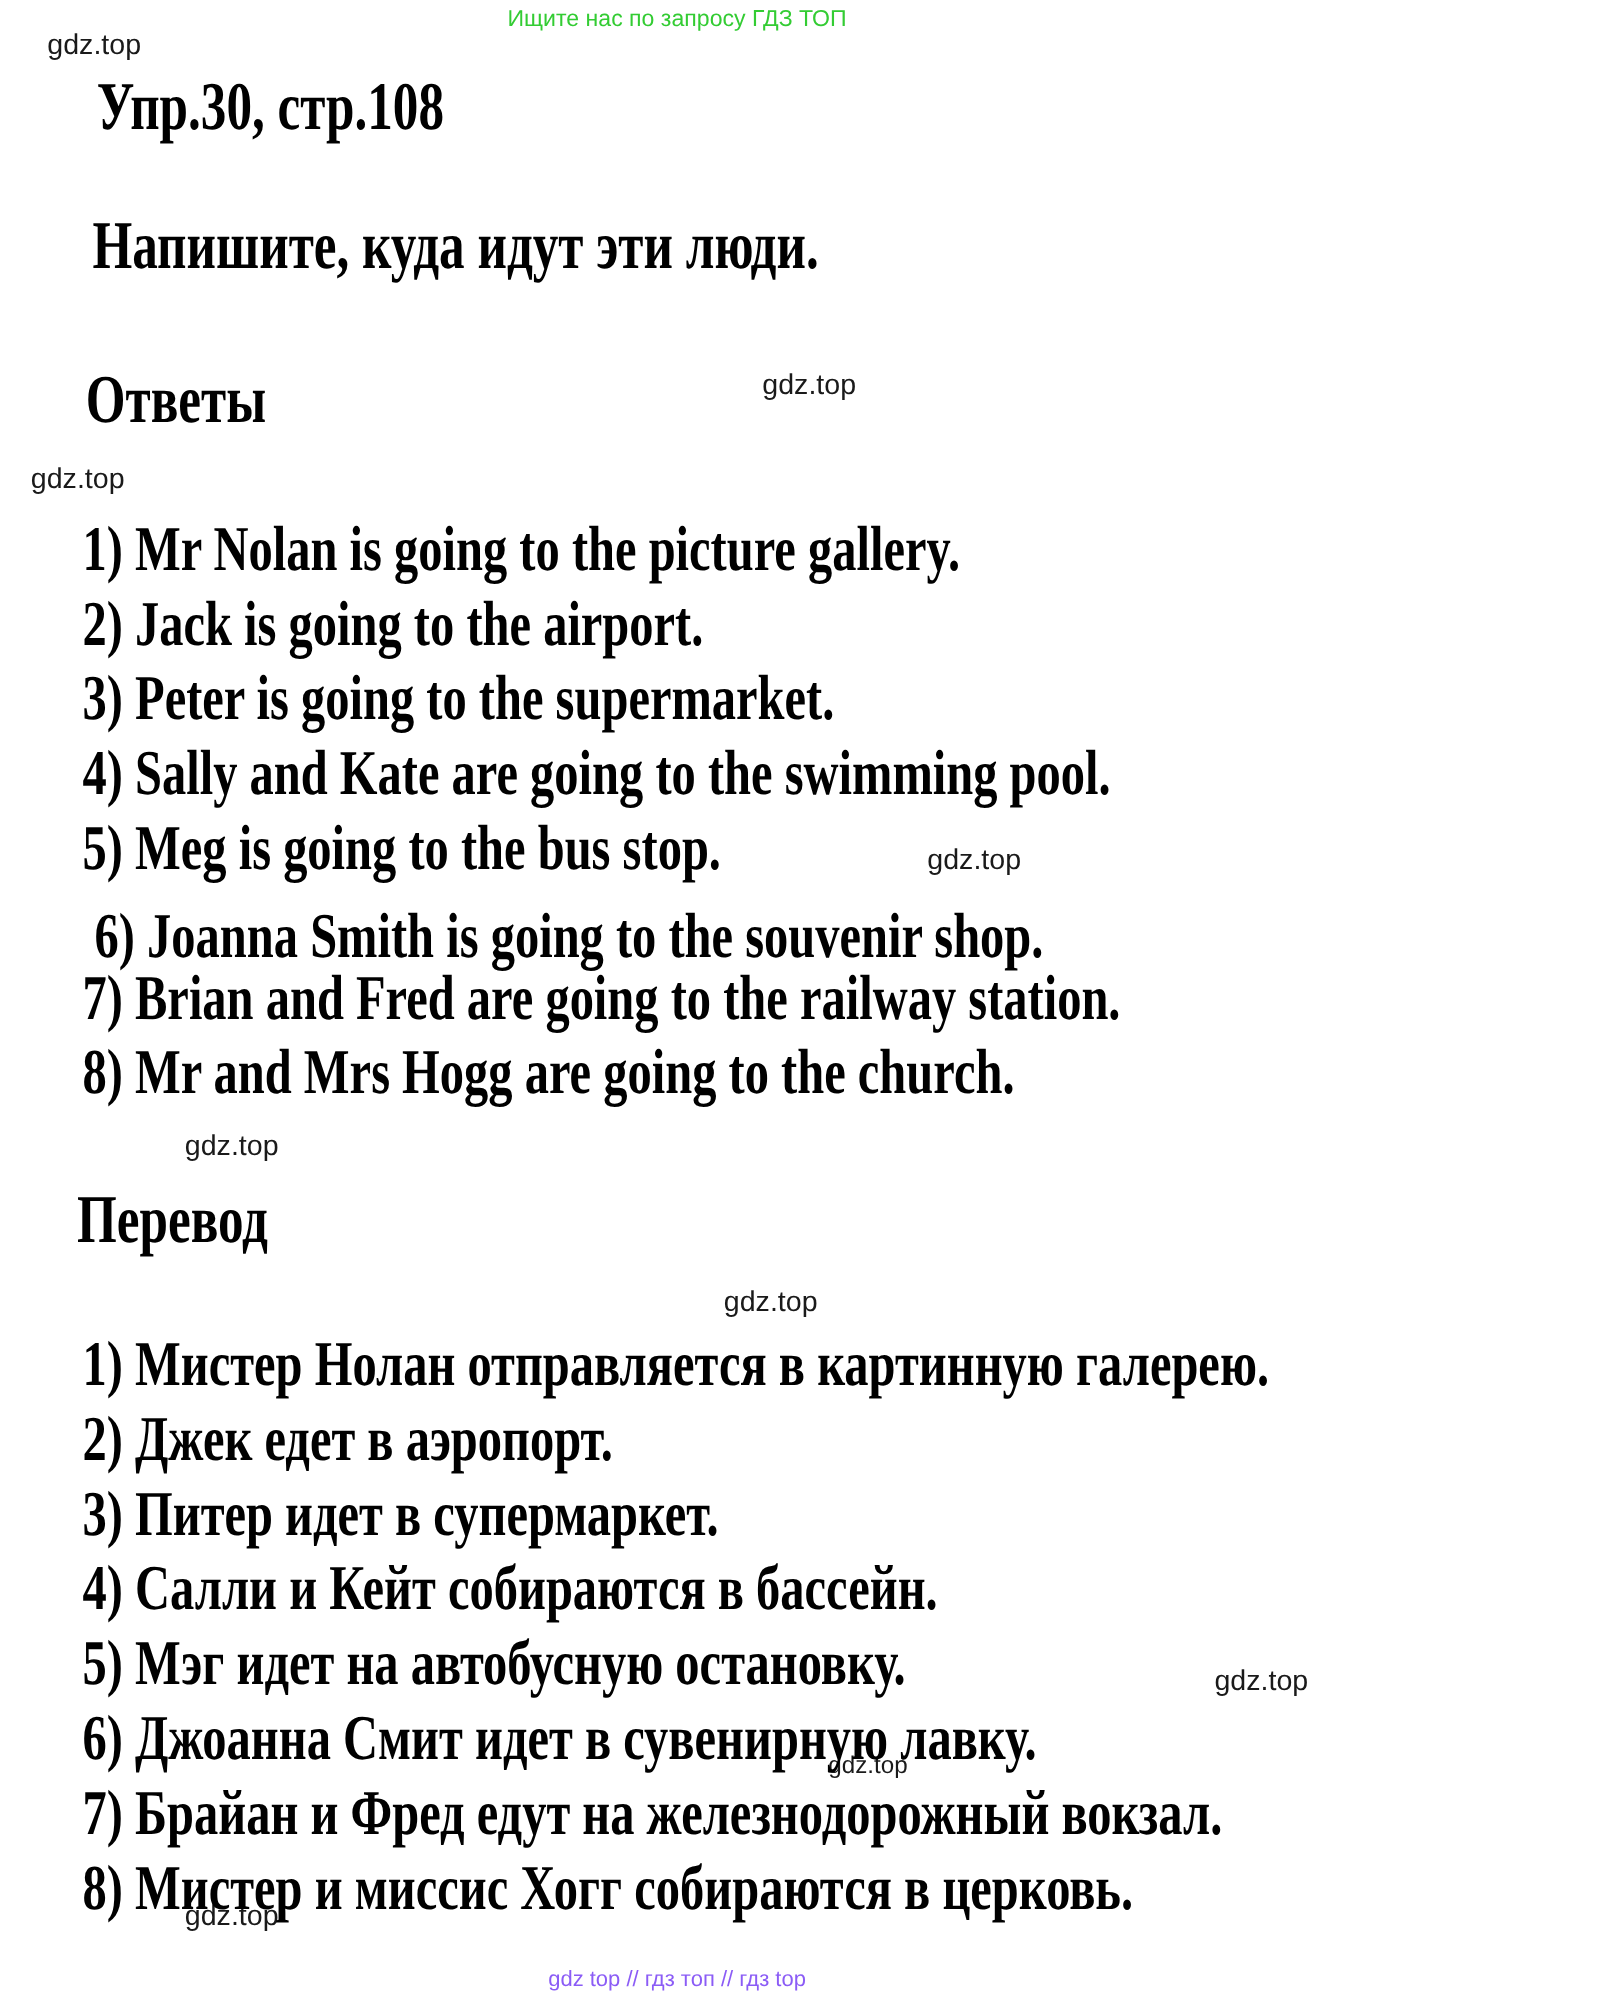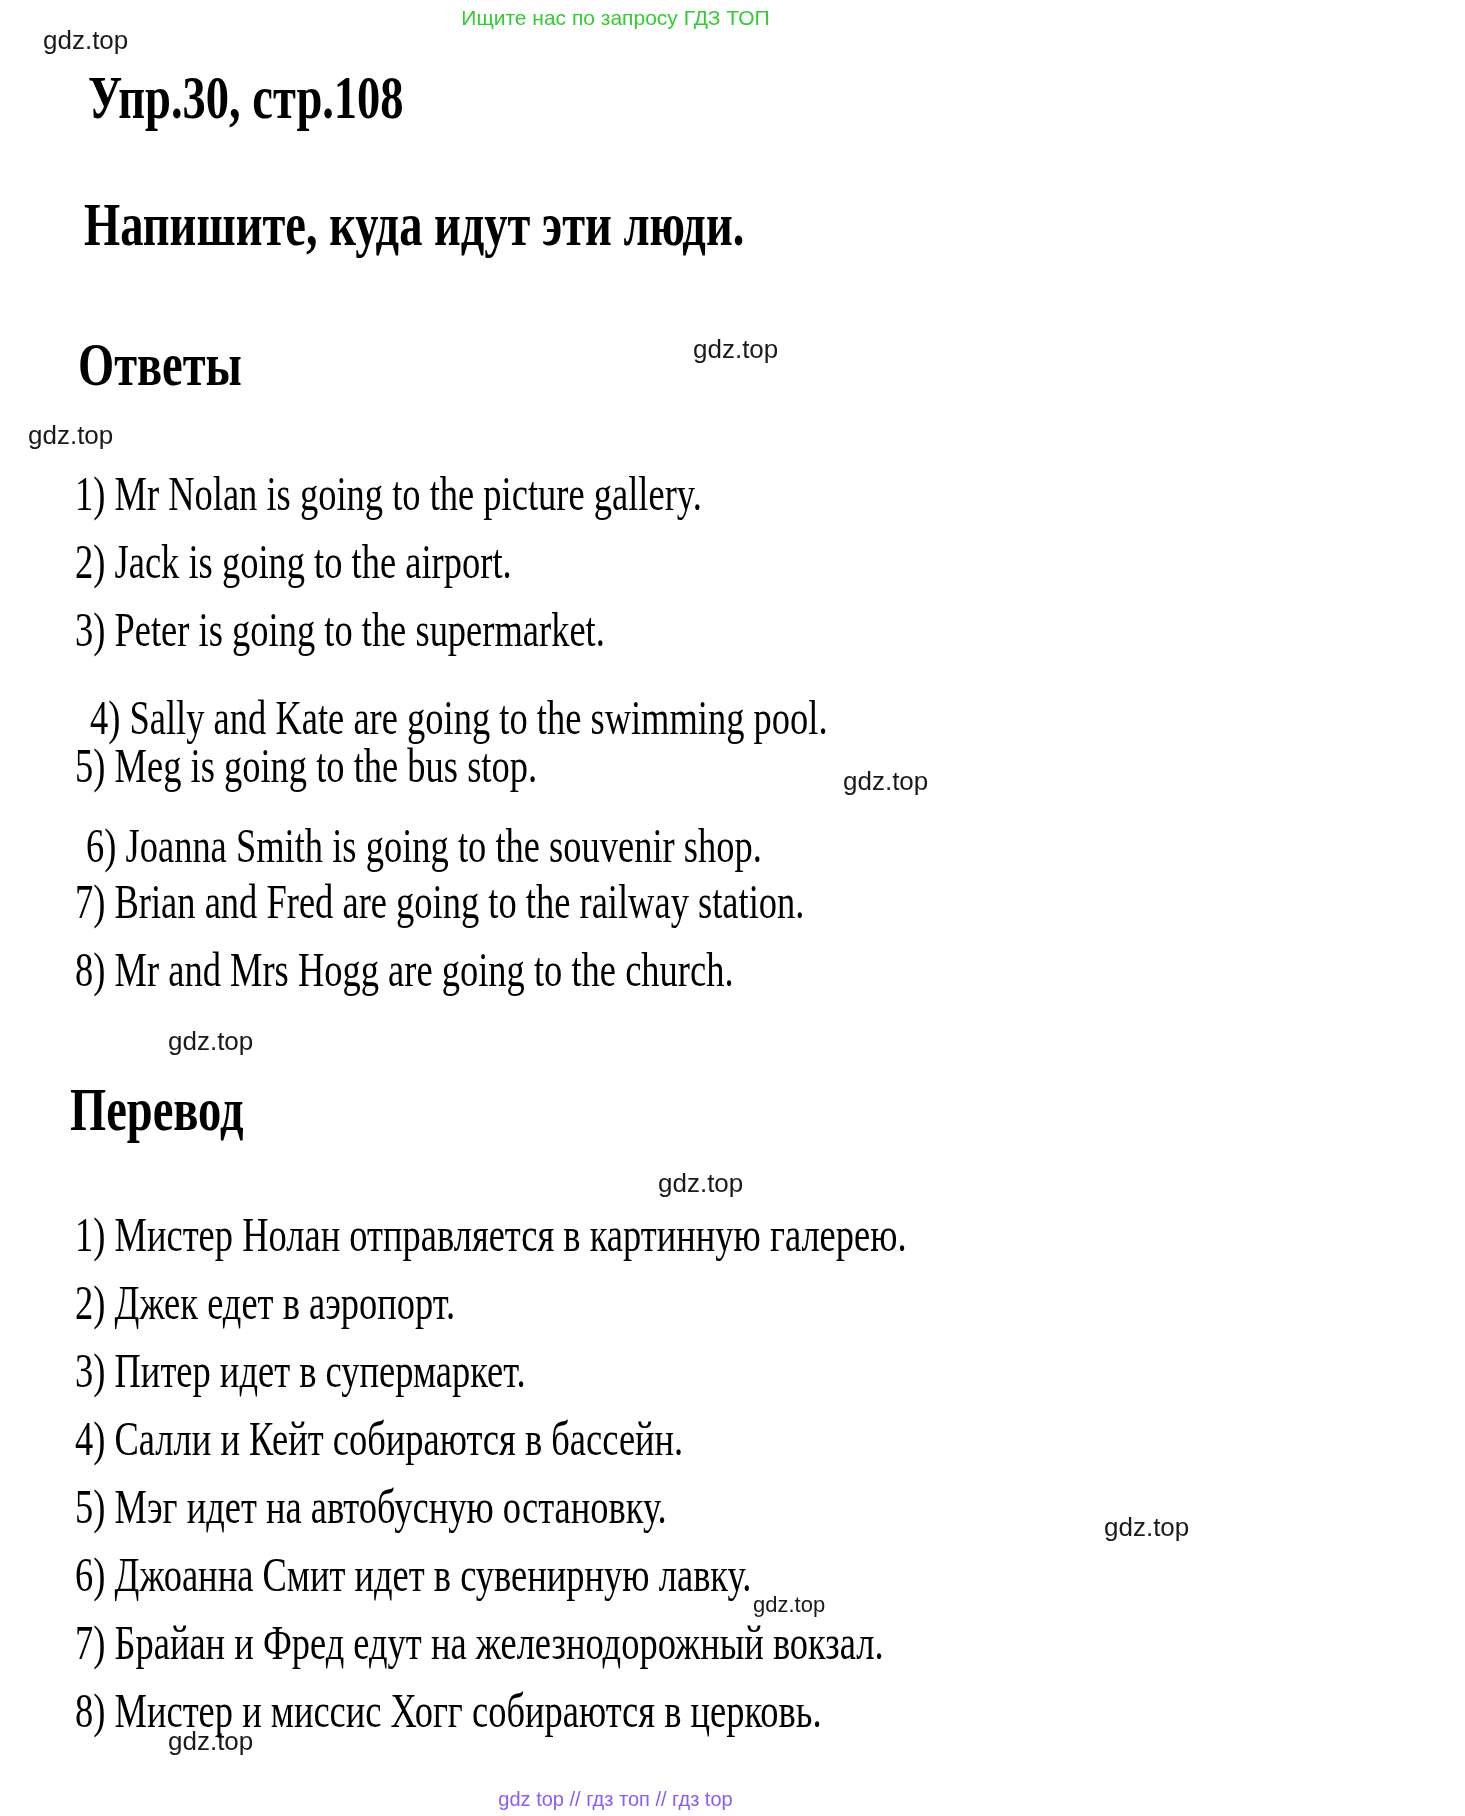--- a/index.html
+++ b/index.html
@@ -48,27 +48,27 @@
     white-space:nowrap;
   }
   .squeeze{
     display:inline-block;
     transform:scaleX(0.76);
     transform-origin:0 50%;
     white-space:nowrap;
   }
   .heading{font-size:62px;font-weight:bold;}
   .heading .squeeze{transform:scaleX(0.75);}
-  .item{font-size:48px;}
+  .item{font-size:58px;font-weight:bold;}
   .h-exercise{top:66px;  left:88px;}
   .h-task{top:193px; left:84px;}
   .h-answers{top:333px; left:78px;}
   .h-translation{top:1078px;left:70px;}
   .en0{top:470px;left:75px;} .en1{top:538px;left:75px;}
-  .en2{top:606px;left:75px;} .en3{top:674px;left:90px;margin-top:20px;}
+  .en2{top:606px;left:75px;} .en3{top:674px;left:75px;}
   .en4{top:742px;left:75px;} .en5{top:810px;left:86px;margin-top:12px;}
   .en6{top:878px;left:75px;} .en7{top:946px;left:75px;}
   .ru0{top:1211px;left:75px;} .ru1{top:1279px;left:75px;}
   .ru2{top:1347px;left:75px;} .ru3{top:1415px;left:75px;}
   .ru4{top:1483px;left:75px;} .ru5{top:1551px;left:75px;}
   .ru6{top:1619px;left:75px;} .ru7{top:1687px;left:75px;}
   
   .footer{
     position:absolute; top:1788px; left:0; width:100%;
     text-align:center;

